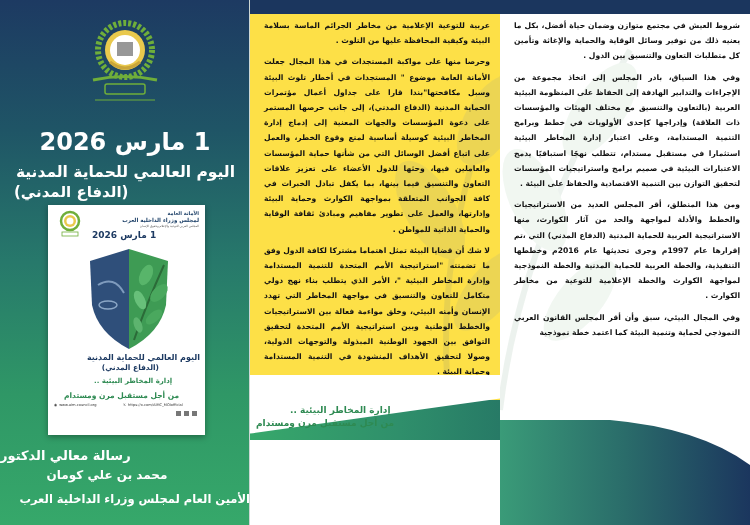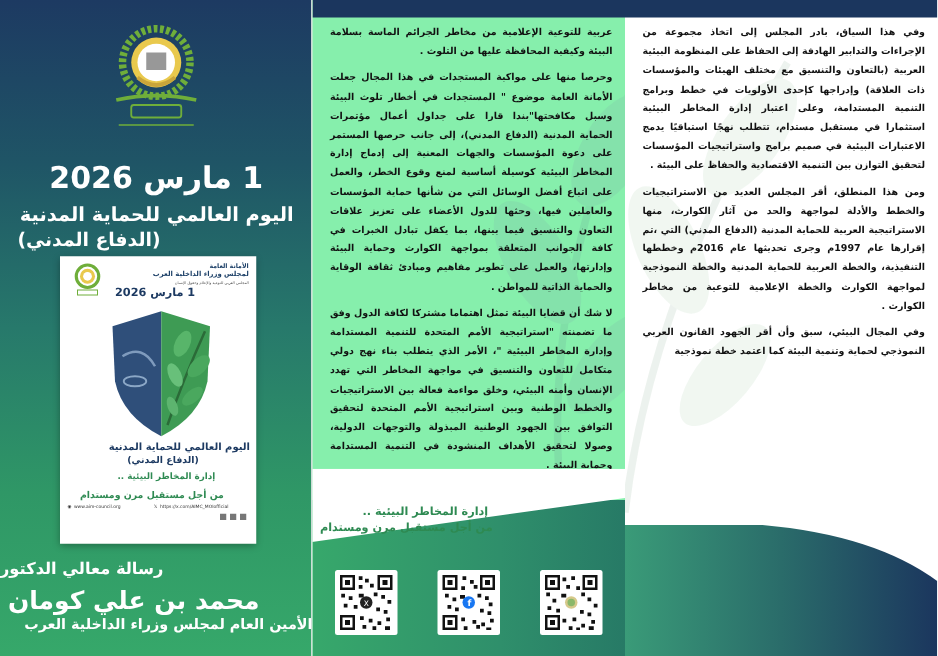--- a/index.html
+++ b/index.html
@@ -26,25 +26,25 @@
   .bk-t1{position:absolute;right:5px;top:148px;font-size:8px;font-weight:bold;color:#1d3a62;direction:rtl;text-align:right;width:150px}
   .bk-t2{position:absolute;right:46px;top:158px;font-size:7.5px;font-weight:bold;color:#1d3a62;direction:rtl}
   .bk-t3{position:absolute;left:46px;top:172px;font-size:7px;font-weight:bold;color:#2e8a52;direction:rtl}
   .bk-t4{position:absolute;left:16px;top:186px;font-size:7.5px;font-weight:bold;color:#2e8a52;direction:rtl}
   .bk-web{position:absolute;left:6px;top:198px;font-size:3.6px;color:#333;display:flex;align-items:center;gap:2px}
   .bk-x{position:absolute;left:75px;top:198px;font-size:3.6px;color:#333;display:flex;align-items:center;gap:2px}
   .bk-qrs{position:absolute;right:8px;top:206px;display:flex;gap:3px}
   .bk-qrs span{width:5px;height:5px;background:#777;display:block}
 
   .msg1{position:absolute;left:0;width:250px;top:448px;text-align:left;color:#fff;font-size:13px;font-weight:bold;direction:rtl}
-  .msg2{position:absolute;left:0;width:214px;top:468px;text-align:center;color:#fff;font-size:20px;font-weight:bold;direction:rtl}
+  .msg2{position:absolute;left:0;width:214px;top:468px;text-align:center;color:#fff;font-size:12px;font-weight:bold;direction:rtl}
   .msg3{position:absolute;left:0;width:250px;top:492px;text-align:right;color:#fff;font-size:11.5px;font-weight:bold;direction:rtl}
 
   
-  .middle{position:relative;width:250px;height:525px;background:#86efac;overflow:hidden}
+  .middle{position:relative;width:250px;height:440px;background:#fde047;overflow:hidden}
   .mid-topbar{position:absolute;left:0;top:0;width:250px;height:14px;background:#1b365e}
   .mid-bg-leaf{position:absolute;left:120px;top:40px;width:160px;height:380px;opacity:.12}
   .mid-text{position:absolute;left:14px;top:18px;width:226px;direction:rtl;text-align:justify;font-family:"DejaVu Sans",sans-serif;font-size:7.6px;line-height:15.2px;color:#111;font-weight:bold}
   .mid-text p{margin-bottom:6px}
   .mid-bottom{position:absolute;left:0;top:400px;width:250px;height:125px;
     background:linear-gradient(90deg,#37a86b 0%,#2f8f6b 60%,#277a66 100%)}
   .mid-wave{position:absolute;left:-10px;top:375px;width:270px;height:60px}
   .slogan1{position:absolute;left:40px;top:405px;font-size:9px;font-weight:bold;color:#2e8a52;direction:rtl}
   .slogan2{position:absolute;left:6px;top:418px;font-size:9px;font-weight:bold;color:#2e8a52;direction:rtl}
   .qr{position:absolute;top:456px;width:50px;height:52px;background:#fff;padding:3px;border-radius:2px}
@@ -200,23 +200,24 @@
 
   <div class="right">
     <div class="r-topbar"></div>
     <svg class="r-bg-leaf" viewBox="0 0 170 380">
       <path d="M20 370 Q40 200 150 10" stroke="#6c9a78" stroke-width="6" fill="none"></path>
       <ellipse cx="120" cy="70" rx="25" ry="55" fill="#8fbf96" transform="rotate(35 120 70)"></ellipse>
       <ellipse cx="55" cy="160" rx="25" ry="55" fill="#8fbf96" transform="rotate(-25 55 160)"></ellipse>
       <ellipse cx="100" cy="260" rx="22" ry="50" fill="#8fbf96" transform="rotate(40 100 260)"></ellipse>
     </svg>
     <div class="r-text">
+      <p>شروط العيش في مجتمع متوازن وضمان حياة أفضل، بكل ما يعنيه ذلك من توفير وسائل الوقاية والحماية والإغاثة وتأمين كل متطلبات التعاون والتنسيق بين الدول .</p>
       <p>وفي هذا السياق، بادر المجلس إلى اتخاذ مجموعة من الإجراءات والتدابير الهادفة إلى الحفاظ على المنظومة البيئية العربية (بالتعاون والتنسيق مع مختلف الهيئات والمؤسسات ذات العلاقة) وإدراجها كإحدى الأولويات في خطط وبرامج التنمية المستدامة، وعلى اعتبار إدارة المخاطر البيئية استثمارا في مستقبل مستدام، تتطلب نهجًا استباقيًا يدمج الاعتبارات البيئية في صميم برامج واستراتيجيات المؤسسات لتحقيق التوازن بين التنمية الاقتصادية والحفاظ على البيئة .</p>
       <p>ومن هذا المنطلق، أقر المجلس العديد من الاستراتيجيات والخطط والأدلة لمواجهة والحد من آثار الكوارث، منها الاستراتيجية العربية للحماية المدنية (الدفاع المدني) التي ،تم إقرارها عام 1997م وجرى تحديثها عام 2016م وخططها التنفيذية، والخطة العربية للحماية المدنية والخطة النموذجية لمواجهة الكوارث والخطة الإعلامية للتوعية من مخاطر الكوارث .</p>
-      <p>وفي المجال البيئي، سبق وأن أقر الجهود القانون العربي النموذجي لحماية وتنمية البيئة كما اعتمد خطة نموذجية</p>
+      <p>وفي المجال البيئي، سبق وأن أقر المجلس القانون العربي النموذجي لحماية وتنمية البيئة كما اعتمد خطة نموذجية</p>
     </div>
     <svg class="r-bottom" viewBox="0 0 250 115" preserveAspectRatio="none">
       <defs>
         <linearGradient id="rg" x1="0" y1="0" x2="1" y2="0">
           <stop offset="0" stop-color="#3a9b78"></stop>
           <stop offset="0.5" stop-color="#2a6c6a"></stop>
           <stop offset="1" stop-color="#1b365e"></stop>
         </linearGradient>
       </defs>
       <path d="M0 10 L110 10 Q200 18 250 55 L250 115 L0 115 Z" fill="url(#rg)"></path>

